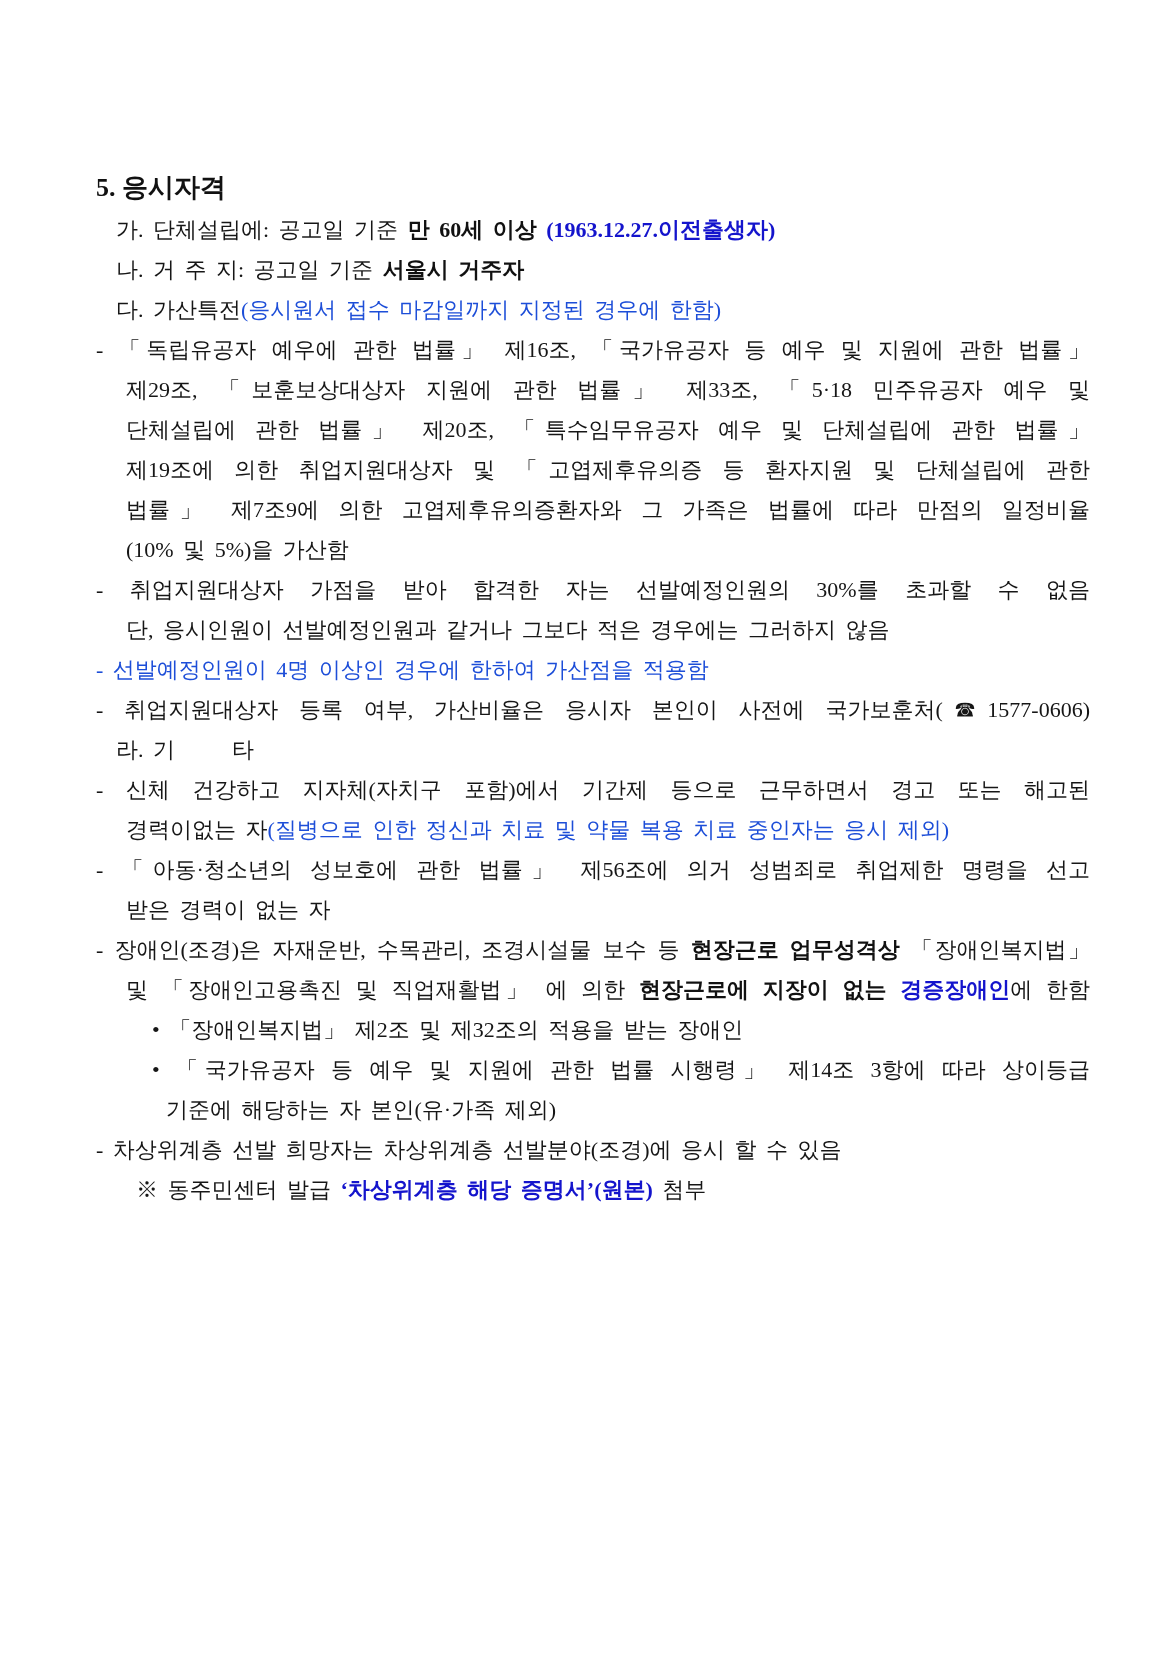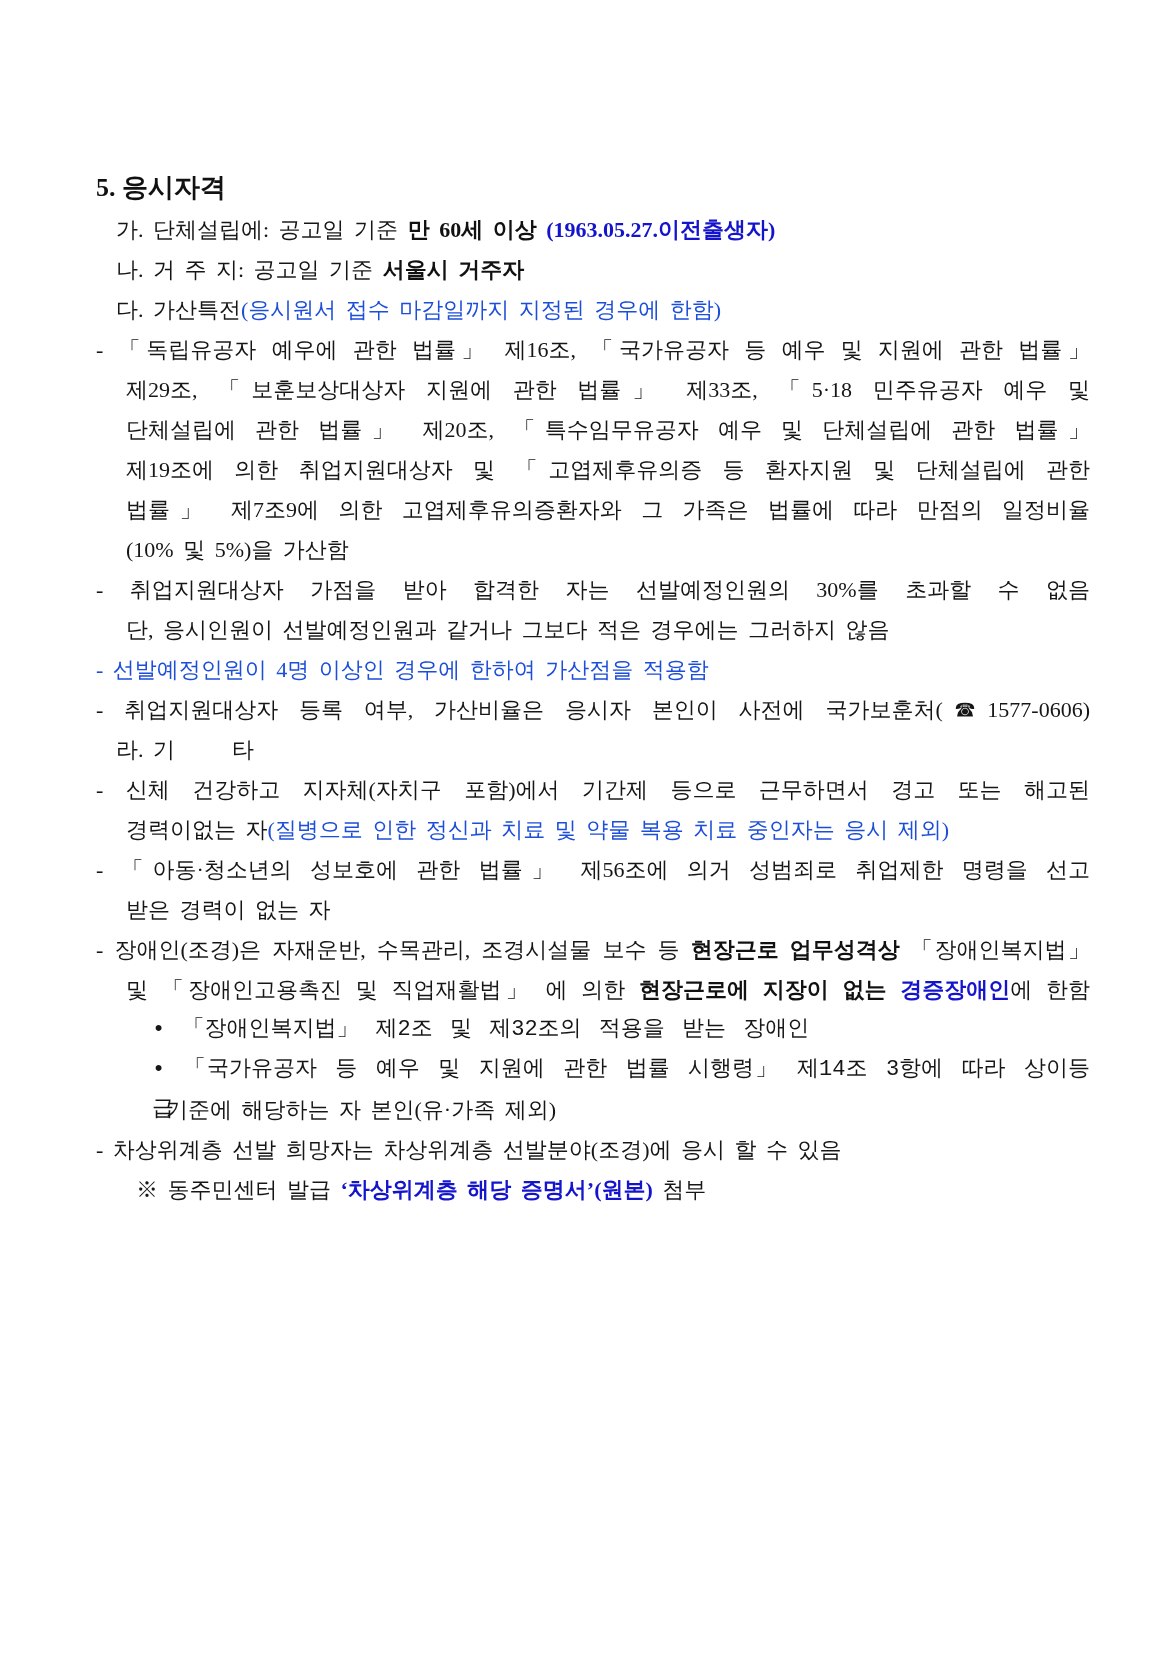--- a/index.html
+++ b/index.html
@@ -32,21 +32,21 @@
     font-size: 22px;
     white-space: pre-wrap;
     word-spacing: 4px;
     color: #161616;
   }
   
   .ind-l1    { margin-left: 20px; }  
   .ind-dash  { margin-left: 0; }  
   .ind-cont  { margin-left: 30px; }  
   .ind-star  { margin-left: 40px; }  
-  .ind-dot   { margin-left: 56px; font-family: Liberation Mono, monospace; }  
+  .ind-dot   { margin-left: 56px; }  
   .ind-dotc  { margin-left: 70px; }  
   
   .fill {
     text-align: justify;
     text-align-last: justify;
   }
   .seg-n  { color: #161616; font-weight: normal; }
   .seg-b  { color: #111111; font-weight: bold; }
   .seg-bl { color: #1d4ed8; font-weight: normal; }
   .seg-bb { color: #1414cc; font-weight: bold; }
@@ -61,21 +61,21 @@
     color: #2b2b2b;
   }
 </style>
 </head>
 <body>
 
 <div class="page">
   <div class="content">
     <div class="doc-title">5. 응시자격</div>
     <div>
-        <div class="line ind-l1"><span class="seg-n">가. 단체설립에: 공고일 기준 </span><span class="seg-b">만 60세 이상 </span><span class="seg-bb">(1963.05.27.이전출생자)</span></div>
+        <div class="line ind-l1"><span class="seg-n">가. 단체설립에: 공고일 기준 </span><span class="seg-b">만 60세 이상 </span><span class="seg-bb">(1963.12.27.이전출생자)</span></div>
         <div class="line ind-l1"><span class="seg-n">나. 거 주 지: 공고일 기준 </span><span class="seg-b">서울시 거주자</span></div>
         <div class="line ind-l1"><span class="seg-n">다. 가산특전</span><span class="seg-bl">(응시원서 접수 마감일까지 지정된 경우에 한함)</span></div>
         <div class="line ind-dash fill"><span class="seg-n">- 「독립유공자 예우에 관한 법률」 제16조, 「국가유공자 등 예우 및 지원에 관한 법률」</span></div>
         <div class="line ind-cont fill"><span class="seg-n">제29조, 「보훈보상대상자 지원에 관한 법률」 제33조, 「5·18 민주유공자 예우 및</span></div>
         <div class="line ind-cont fill"><span class="seg-n">단체설립에 관한 법률」 제20조, 「특수임무유공자 예우 및 단체설립에 관한 법률」</span></div>
         <div class="line ind-cont fill"><span class="seg-n">제19조에 의한 취업지원대상자 및 「고엽제후유의증 등 환자지원 및 단체설립에 관한</span></div>
         <div class="line ind-cont fill"><span class="seg-n">법률」 제7조9에 의한 고엽제후유의증환자와 그 가족은 법률에 따라 만점의 일정비율</span></div>
         <div class="line ind-cont"><span class="seg-n">(10% 및 5%)을 가산함</span></div>
         <div class="line ind-dash fill"><span class="seg-n">- 취업지원대상자 가점을 받아 합격한 자는 선발예정인원의 30%를 초과할 수 없음</span></div>
         <div class="line ind-cont"><span class="seg-n">단, 응시인원이 선발예정인원과 같거나 그보다 적은 경우에는 그러하지 않음</span></div>

